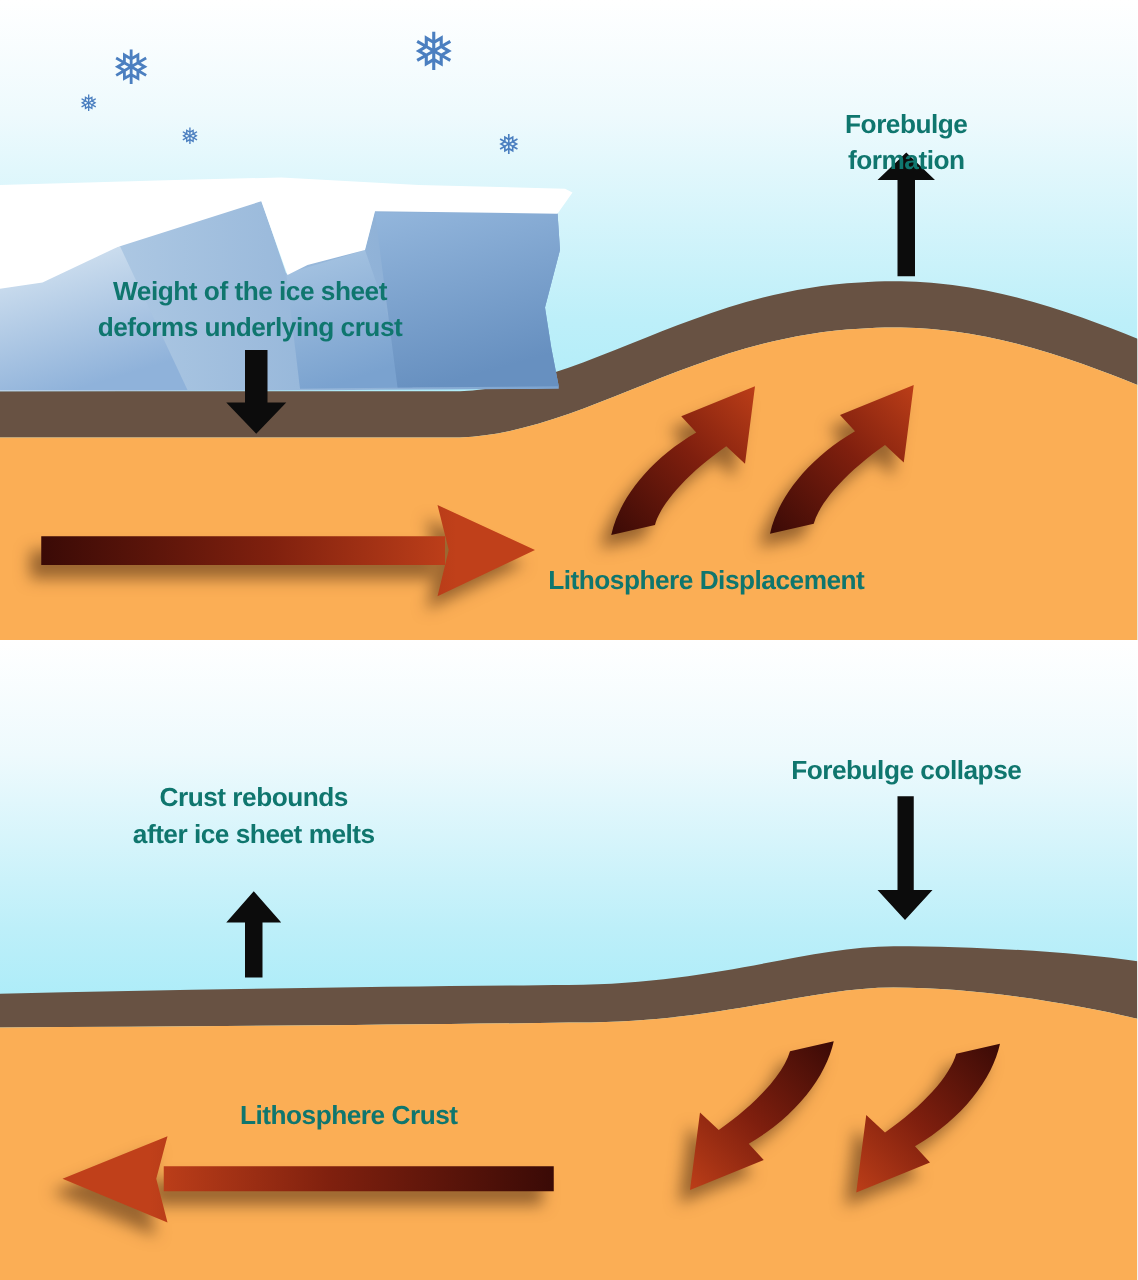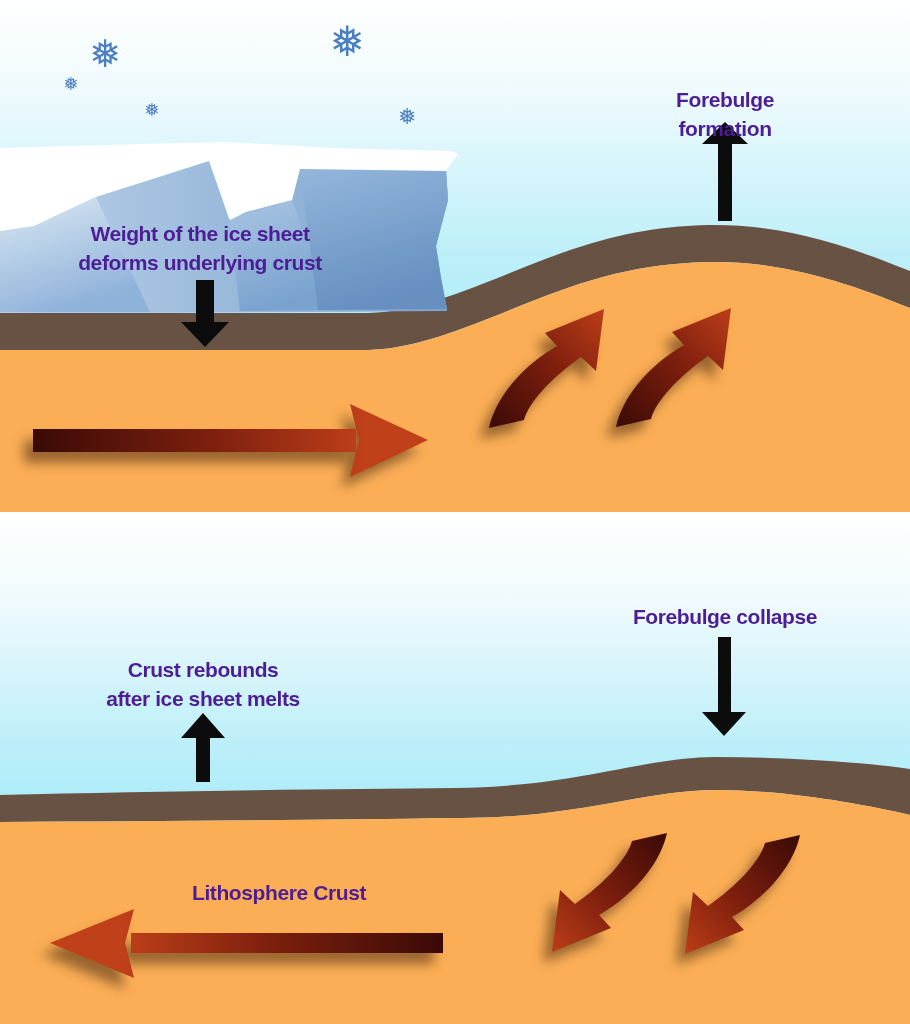--- a/index.html
+++ b/index.html
@@ -2,21 +2,21 @@
 <html><head>
 <meta charset="utf-8">
 <style>
   html,body{margin:0;padding:0;background:#fff;}
   .stage{position:relative;width:910px;height:1024px;overflow:hidden;
          font-family:"Liberation Sans",sans-serif;}
   .panel-svg{position:absolute;left:0;width:910px;height:512px;display:block;}
   #panel1-svg{top:0;}
   #panel2-svg{top:512px;}
   .lbl{position:absolute;transform:translateX(-50%);text-align:center;
-       white-space:pre-line;color:#4c1d95;font-weight:700;font-size:21px;
+       white-space:pre-line;color:#0f766e;font-weight:700;font-size:21px;
        line-height:29px;letter-spacing:-0.4px;}
   .sf{position:absolute;transform:translate(-50%,-50%);color:#4b7fc0;
       font-family:"DejaVu Sans",sans-serif;line-height:1;}
   .sf1{left:105px;top:54px;font-size:38px;}
   .sf2{left:71px;top:84px;font-size:18px;}
   .sf3{left:152px;top:110px;font-size:18px;}
   .sf4{left:347px;top:42px;font-size:42px;}
   .sf5{left:407px;top:117px;font-size:22px;}
   .red-shadow{filter:drop-shadow(-9px 11px 6px rgba(55,28,10,0.5));}
 </style>
@@ -143,17 +143,18 @@
 
   <span class="sf sf1">❅</span>
   <span class="sf sf2">❅</span>
   <span class="sf sf3">❅</span>
   <span class="sf sf4">❅</span>
   <span class="sf sf5">❅</span>
 
   <div class="lbl" style="left:200px;top:219px;">Weight of the ice sheet
 deforms underlying crust</div>
   <div class="lbl" style="left:725px;top:85px;">Forebulge formation</div>
-  <div class="lbl" style="left:203px;top:655px;text-align:center;">Crust rebounds
+  <div class="lbl" style="left:565px;top:450px;">Lithosphere Displacement</div>
+  <div class="lbl" style="left:203px;top:624px;text-align:center;">Crust rebounds
 after ice sheet melts</div>
   <div class="lbl" style="left:725px;top:602px;">Forebulge collapse</div>
   <div class="lbl" style="left:279px;top:878px;">Lithosphere Crust</div>
 </div>
 
 </body></html>

